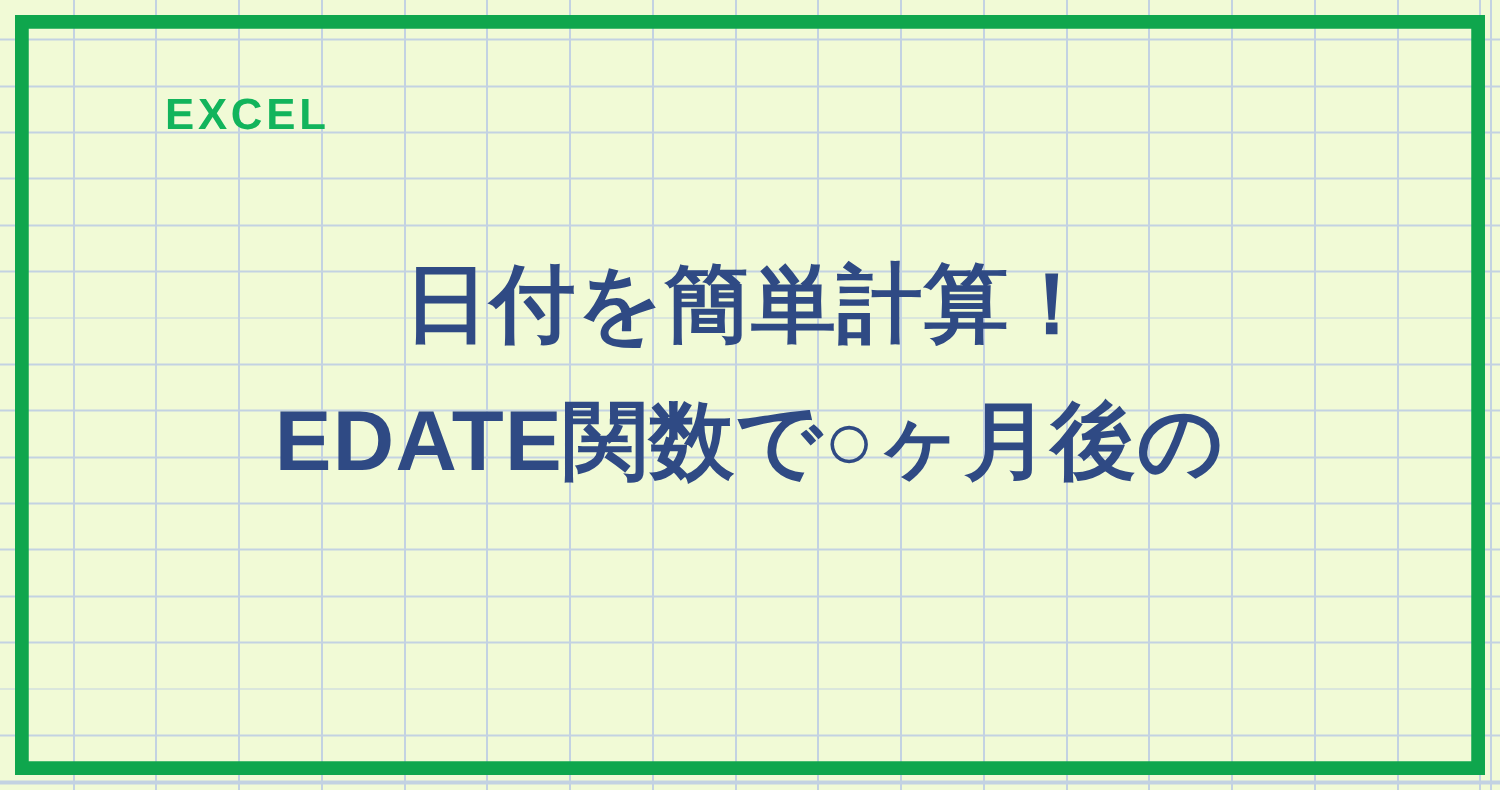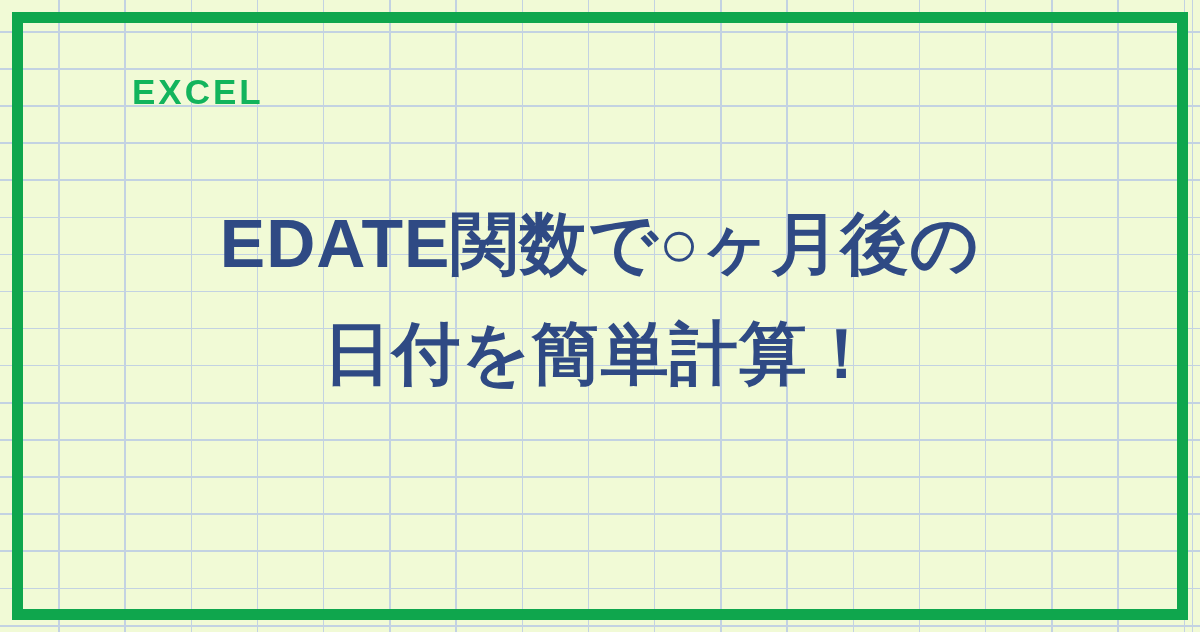--- a/index.html
+++ b/index.html
@@ -100,18 +100,18 @@
 
   <div id="grid-background"></div>
 
   <div id="green-frame"></div>
 
   <div id="content-area">
 
     <div id="category-label">EXCEL</div>
 
     <div id="title-block">
+      <span class="title-line">日付を簡単計算！</span>
       <span class="title-line">EDATE関数で○ヶ月後の</span>
-      <span class="title-line">日付を簡単計算！</span>
     </div>
 
   </div>
 </div>
 
 </body></html>

